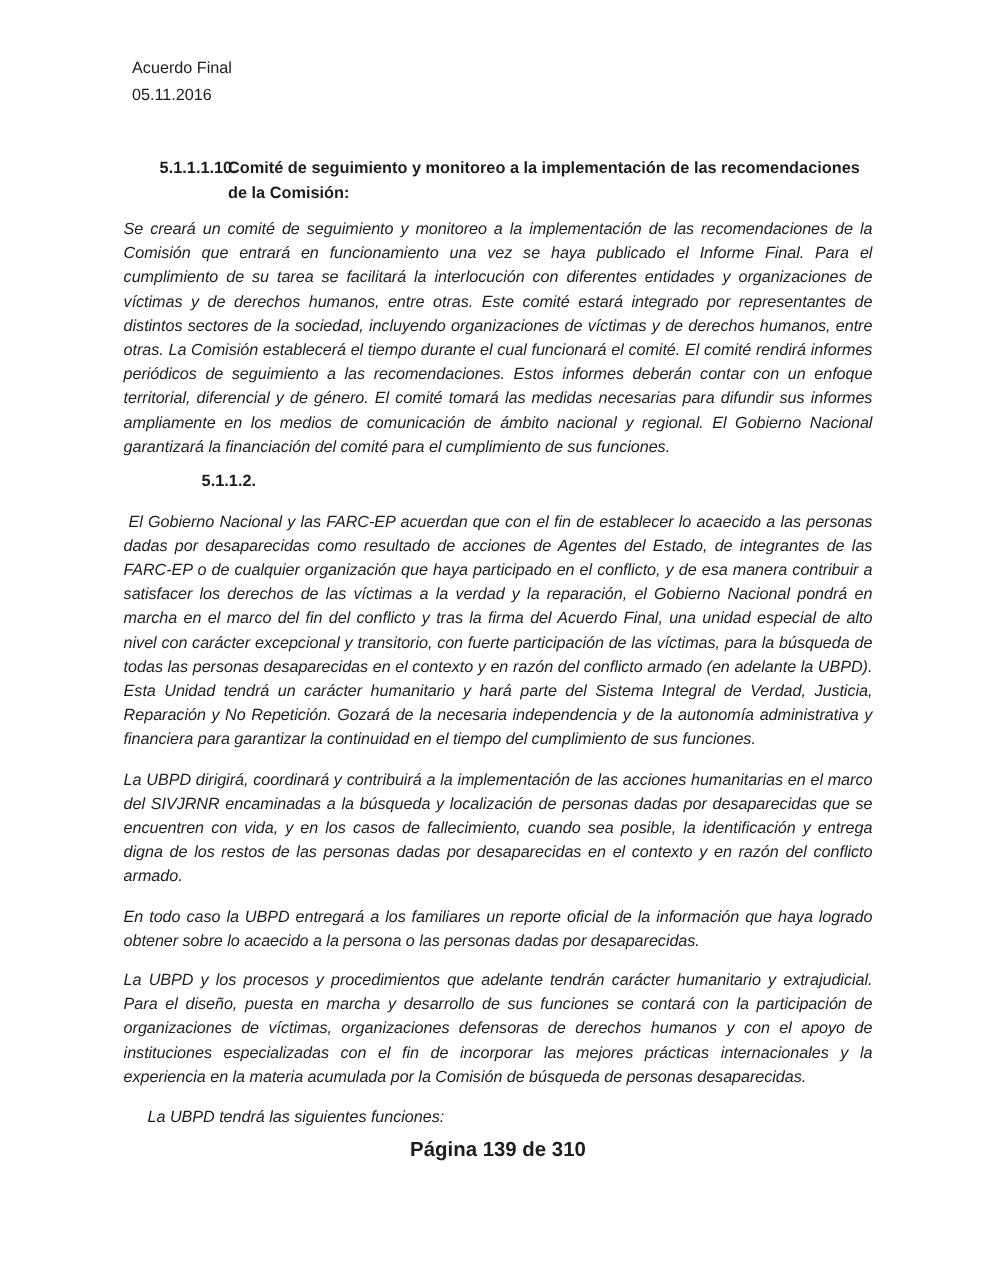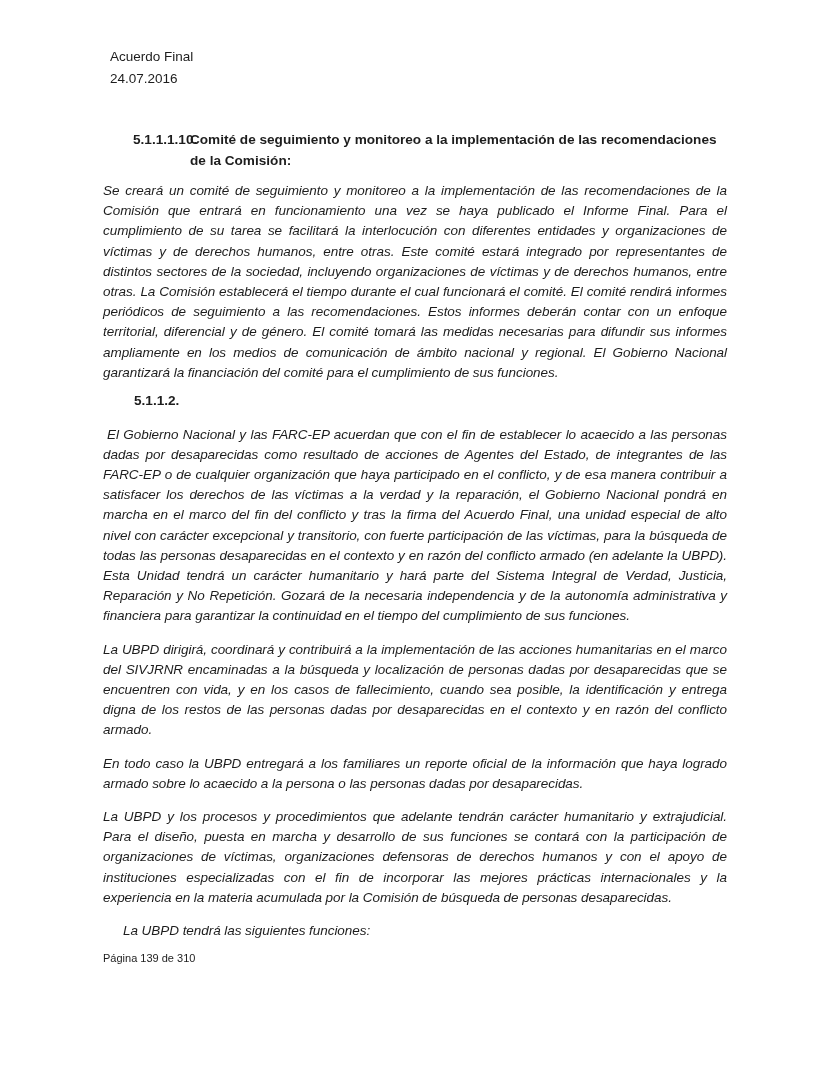--- a/index.html
+++ b/index.html
@@ -32,68 +32,69 @@
   .heading {
     display: flex;
     font-weight: bold;
     font-size: 13.6px;
     line-height: 20.5px;
   }
   .heading .hnum { flex: 0 0 auto; }
   .heading .htext { flex: 1 1 auto; }
   .h1 { margin-left: 30px; margin-bottom: 10px; }
   .h1 .hnum { width: 57px; }
-  .h2 { margin-left: 31px; margin-top: 2px; margin-bottom: 13px; }
+  .h2 { margin-left: 65px; margin-top: 2px; margin-bottom: 13px; }
   .h2 .hnum { width: 59px; }
   .para {
     margin: 0 0 13px 0;
     font-size: 13.5px;
     line-height: 20.2px;
     letter-spacing: -0.05px;
     text-align: justify;
     font-style: italic;
   }
   .para-1 { margin-bottom: 8px; }
   .lead-indent { text-indent: 4px; }
   .para-last { margin-bottom: 0; margin-left: 20px; }
   .page-footer {
     margin-top: 7px;
-    font-size: 11px;
+    font-size: 17px;
     line-height: 20px;
-    text-align: left;
+    text-align: center;
+    font-weight: bold;
   }
 </style>
 </head>
 <body>
 
 <div class="page">
 
   <header class="doc-header">
     <div>Acuerdo Final</div>
-    <div>24.07.2016</div>
+    <div>05.11.2016</div>
   </header>
 
   <main class="content">
 
     <div class="heading h1">
       <span class="hnum">5.1.1.1.10.</span>
       <span class="htext">Comité de seguimiento y monitoreo a la implementación de las recomendaciones de la Comisión:</span>
     </div>
 
     <p class="para para-1">Se creará un comité de seguimiento y monitoreo a la implementación de las recomendaciones de la Comisión que entrará en funcionamiento una vez se haya publicado el Informe Final. Para el cumplimiento de su tarea se facilitará la interlocución con diferentes entidades y organizaciones de víctimas y de derechos humanos, entre otras. Este comité estará integrado por representantes de distintos sectores de la sociedad, incluyendo organizaciones de víctimas y de derechos humanos, entre otras. La Comisión establecerá el tiempo durante el cual funcionará el comité. El comité rendirá informes periódicos de seguimiento a las recomendaciones. Estos informes deberán contar con un enfoque territorial, diferencial y de género. El comité tomará las medidas necesarias para difundir sus informes ampliamente en los medios de comunicación de ámbito nacional y regional. El Gobierno Nacional garantizará la financiación del comité para el cumplimiento de sus funciones.</p>
 
     <div class="heading h2">
       <span class="hnum">5.1.1.2.</span>
     </div>
 
     <p class="para lead-indent">El Gobierno Nacional y las FARC-EP acuerdan que con el fin de establecer lo acaecido a las personas dadas por desaparecidas como resultado de acciones de Agentes del Estado, de integrantes de las FARC-EP o de cualquier organización que haya participado en el conflicto, y de esa manera contribuir a satisfacer los derechos de las víctimas a la verdad y la reparación, el Gobierno Nacional pondrá en marcha en el marco del fin del conflicto y tras la firma del Acuerdo Final, una unidad especial de alto nivel con carácter excepcional y transitorio, con fuerte participación de las víctimas, para la búsqueda de todas las personas desaparecidas en el contexto y en razón del conflicto armado (en adelante la UBPD). Esta Unidad tendrá un carácter humanitario y hará parte del Sistema Integral de Verdad, Justicia, Reparación y No Repetición. Gozará de la necesaria independencia y de la autonomía administrativa y financiera para garantizar la continuidad en el tiempo del cumplimiento de sus funciones.</p>
 
     <p class="para">La UBPD dirigirá, coordinará y contribuirá a la implementación de las acciones humanitarias en el marco del SIVJRNR encaminadas a la búsqueda y localización de personas dadas por desaparecidas que se encuentren con vida, y en los casos de fallecimiento, cuando sea posible, la identificación y entrega digna de los restos de las personas dadas por desaparecidas en el contexto y en razón del conflicto armado.</p>
 
-    <p class="para">En todo caso la UBPD entregará a los familiares un reporte oficial de la información que haya logrado armado sobre lo acaecido a la persona o las personas dadas por desaparecidas.</p>
+    <p class="para">En todo caso la UBPD entregará a los familiares un reporte oficial de la información que haya logrado obtener sobre lo acaecido a la persona o las personas dadas por desaparecidas.</p>
 
     <p class="para">La UBPD y los procesos y procedimientos que adelante tendrán carácter humanitario y extrajudicial. Para el diseño, puesta en marcha y desarrollo de sus funciones se contará con la participación de organizaciones de víctimas, organizaciones defensoras de derechos humanos y con el apoyo de instituciones especializadas con el fin de incorporar las mejores prácticas internacionales y la experiencia en la materia acumulada por la Comisión de búsqueda de personas desaparecidas.</p>
 
     <p class="para para-last">La UBPD tendrá las siguientes funciones:</p>
 
     <div class="page-footer">Página 139 de 310</div>
 
   </main>
 
 </div>

